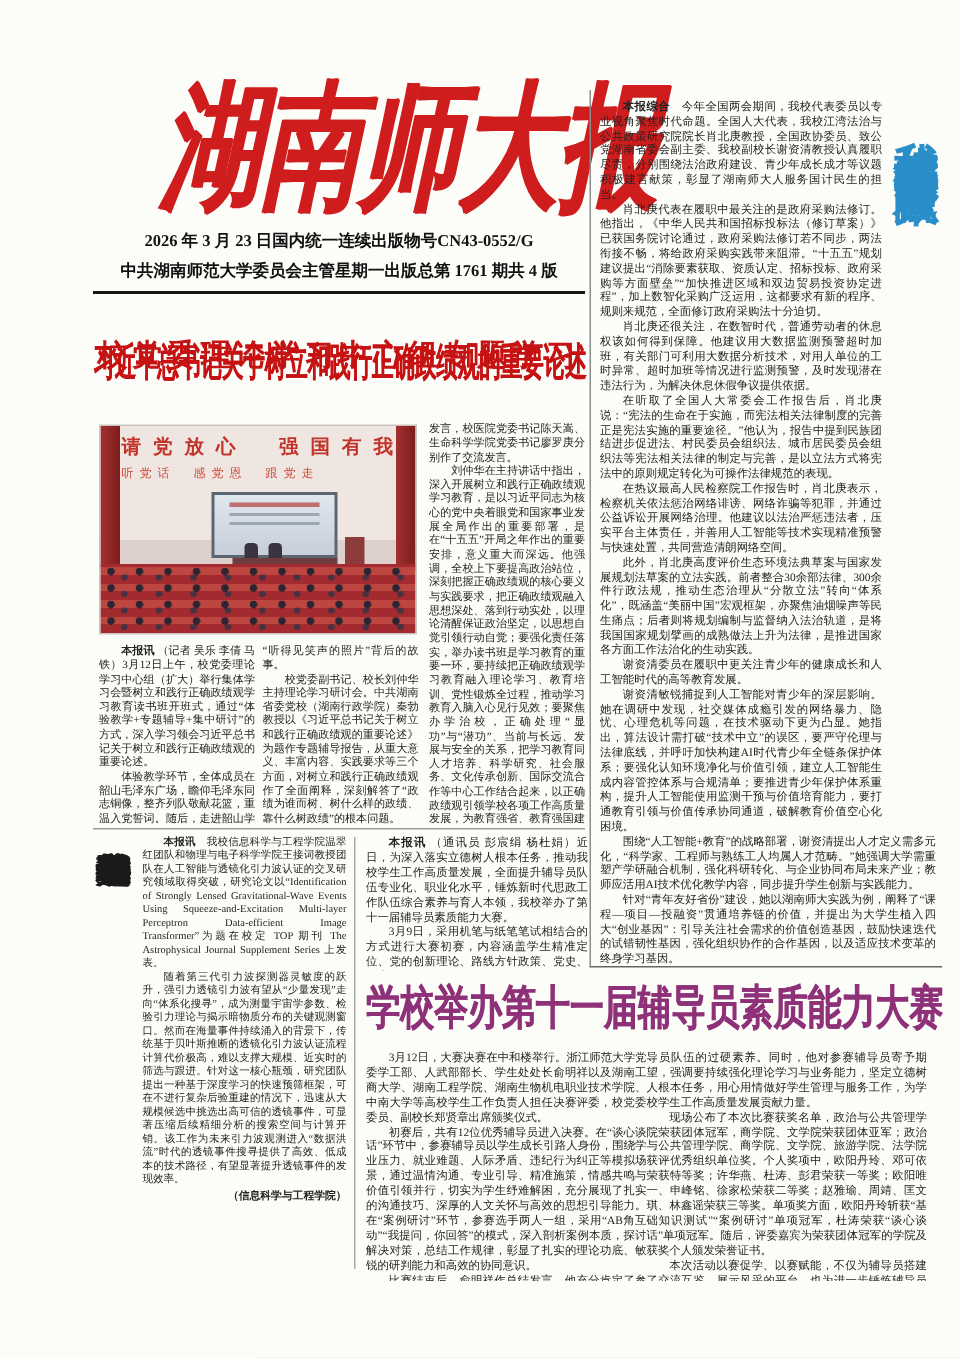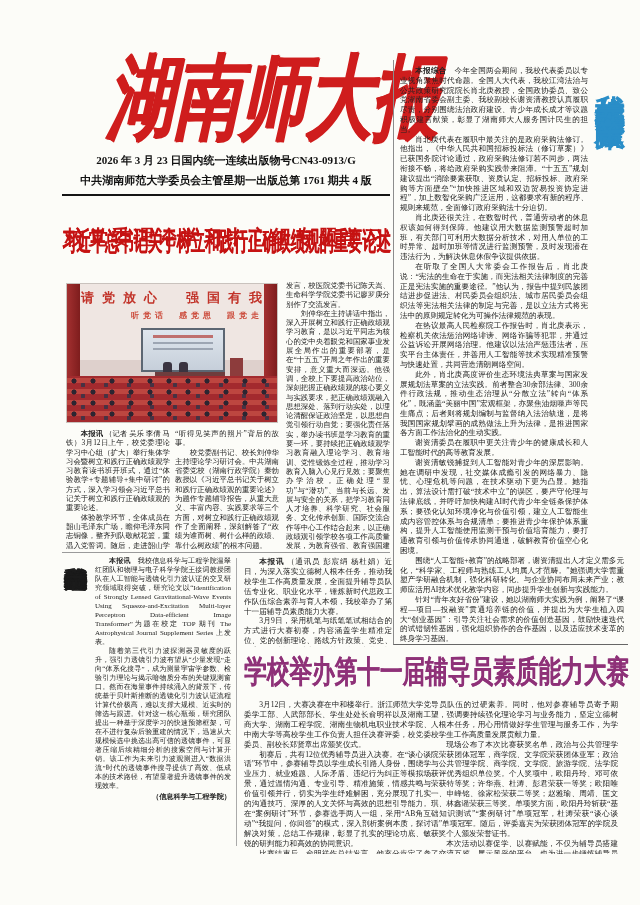--- a/index.html
+++ b/index.html
@@ -41,22 +41,22 @@
   .ss-col3{top:84px;left:224px;width:104px;height:268px;}
   
   .photo{position:absolute;left:4px;top:86px;width:212px;height:140px;overflow:hidden;
       background:linear-gradient(#efe6e2 0 55%,#ded0cc 55% 68%,#cfc4c2 68% 100%);
       border:1px solid #c9c2bd;box-sizing:border-box;}
   .ph-pillar{position:absolute;top:0;width:13px;height:96px;
       background:linear-gradient(90deg,#a33030,#7e1d1d);}
   .ph-pillar.l{left:0;} .ph-pillar.r{right:0;}
   .ph-banner-top{position:absolute;top:5px;left:14px;right:14px;text-align:center;
       color:#c2342a;font-weight:900;font-size:13px;letter-spacing:8px;white-space:nowrap;}
-  .ph-banner-mid{position:absolute;top:26px;left:14px;right:14px;text-align:right;
-      color:#cc4a3a;font-weight:bold;font-size:8px;letter-spacing:4px;white-space:nowrap;}
+  .ph-banner-mid{position:absolute;top:26px;left:14px;right:14px;text-align:left;
+      color:#cc4a3a;font-weight:normal;font-size:8px;letter-spacing:4px;white-space:nowrap;}
   .ph-screen{position:absolute;left:74px;top:44px;width:84px;height:44px;
       background:linear-gradient(#dfe6ee,#c6cfda);border:2px solid #5c6672;box-sizing:border-box;}
   .ph-slide-line{height:3px;margin:5px 10px 0 10px;background:#b64a44;opacity:.75;}
   .ph-slide-line.s2{background:#8a93a2;margin-top:4px;height:2px;}
   .ph-table{position:absolute;left:88px;top:88px;width:70px;height:9px;background:#6e3d3d;}
   .ph-person{position:absolute;top:78px;width:9px;height:12px;background:#3a3440;border-radius:3px 3px 0 0;}
   .ph-podium{position:absolute;right:34px;top:74px;width:13px;height:24px;background:#8d3c3c;}
   .ph-audience{position:absolute;left:0;right:0;bottom:0;height:46px;
       background:
         radial-gradient(circle 2.6px at 7px 5px,#2c2531 96%,transparent) 0 0/19px 11px repeat,
@@ -87,21 +87,21 @@
 <body>
 
 <div class="page">
 
   <div class="masthead">
     <div class="mast-title">湖南师大报</div>
     <div class="mast-meta">
       <div class="mast-row">
         <span>2026 年 3 月 23 日</span>
         <span>国内统一连续出版物号</span>
-        <span>CN43-0913/G</span>
+        <span>CN43-0552/G</span>
       </div>
       <div class="mast-row">
         <span>中共湖南师范大学委员会主管</span>
         <span>星期一出版</span>
         <span>总第 1761 期</span>
         <span>共 4 版</span>
       </div>
       <div class="mast-rule"></div>
     </div>
   </div>

